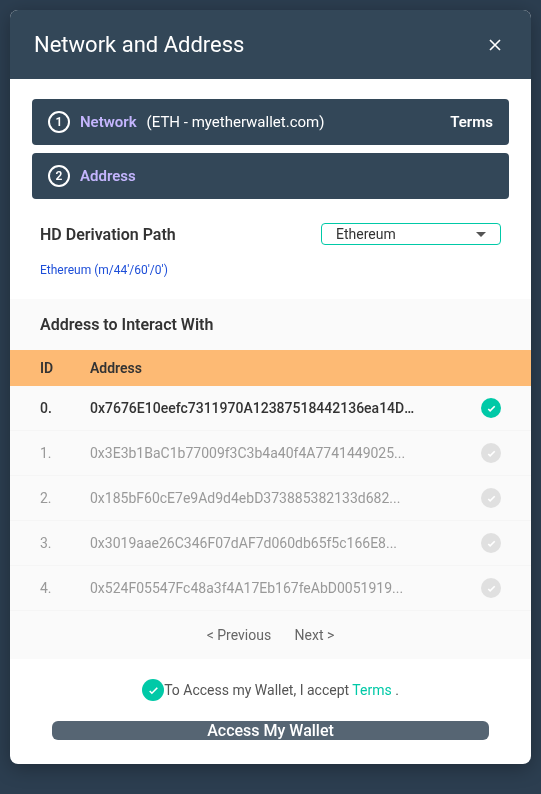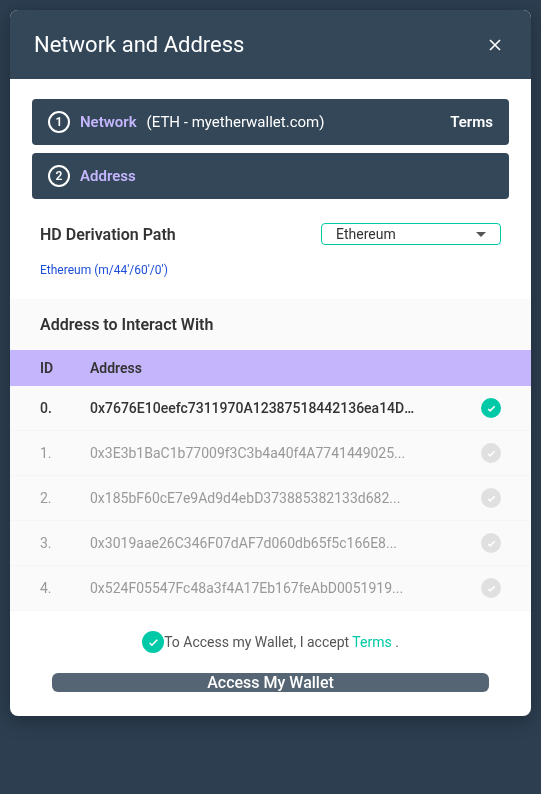--- a/index.html
+++ b/index.html
@@ -130,21 +130,21 @@
       margin: 0 -22px;
       padding: 0;
     }
     .address-header {
       padding: 16px 30px;
       font-size: 16px;
       font-weight: 600;
       color: #333;
     }
     .table-head {
-      background: #c4b5fd;
+      background: #fdba74;
       padding: 10px 30px;
       display: flex;
       font-size: 14px;
       font-weight: 600;
       color: #333;
     }
     .col-id {
       width: 50px;
     }
     .col-addr {
@@ -317,20 +317,24 @@
           <div class="address-row">
             <div class="col-id">4.</div>
             <div class="addr-text">0x524F05547Fc48a3f4A17Eb167feAbD0051919...</div>
             <div class="check-icon">
               <svg viewBox="0 0 24 24" fill="none" stroke="#fff" stroke-width="3.5">
                 <path d="M5 13l4 4L19 7"></path>
               </svg>
             </div>
           </div>
         </div>
+      <div class="pagination">
+        <span>&lt; Previous</span>
+        <span>Next &gt;</span>
+      </div>
     </div>
     
     <div class="terms-row">
       <div class="terms-check">
         <svg viewBox="0 0 24 24" width="13" height="13" fill="none" stroke="#fff" stroke-width="3">
           <path d="M5 13l4 4L19 7"></path>
         </svg>
       </div>
       <div>
         <span>To Access my Wallet, I accept </span><span class="terms-link">Terms</span><span> .</span>

